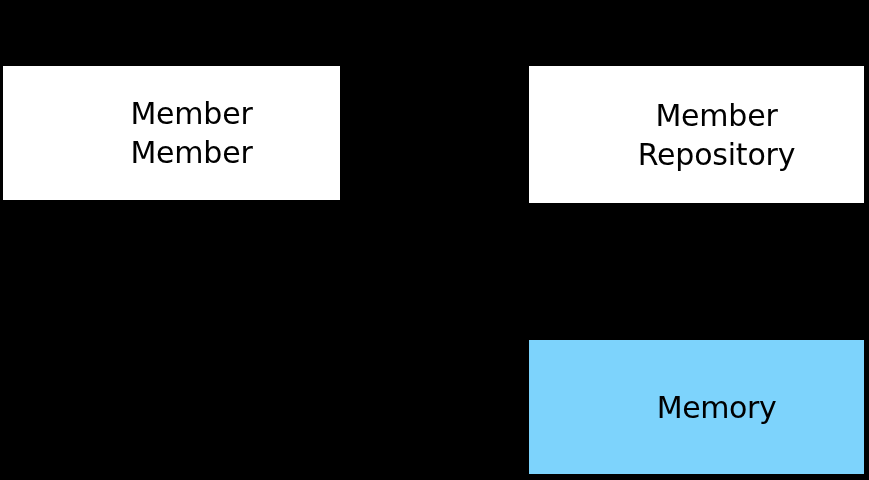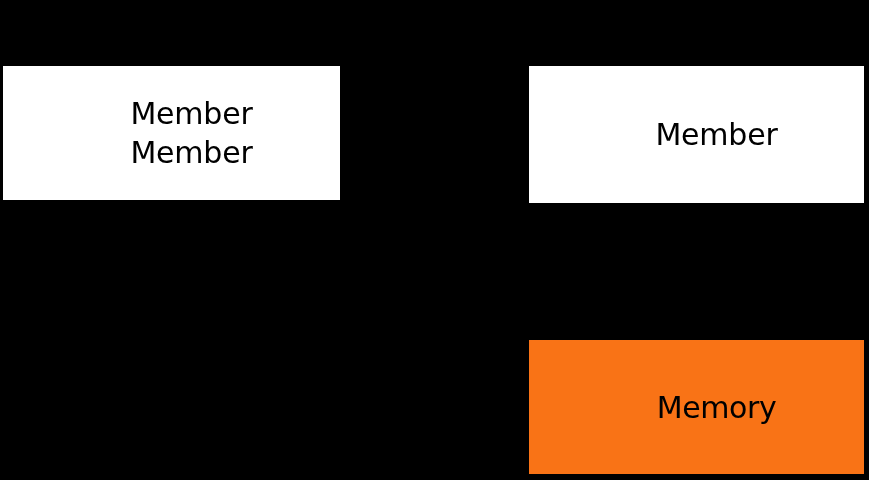--- a/index.html
+++ b/index.html
@@ -57,19 +57,20 @@
 
 <div id="canvas" style="background: rgb(0, 0, 0);">
 
   <div class="node-box" id="node-member-service" style="background: rgb(255, 255, 255); color: rgb(0, 0, 0);">
     <span class="node-line">Member</span>
     <span class="node-line">Member</span>
   </div>
 
   <div class="node-box" id="node-member-repository" style="background: rgb(255, 255, 255); color: rgb(0, 0, 0);">
     <span class="node-line">Member</span>
+    <span class="node-line">Repository</span>
   </div>
 
-  <div class="node-box" id="node-memory-member-repository" style="background: #f97316; color: rgb(0, 0, 0);">
+  <div class="node-box" id="node-memory-member-repository" style="background: #7dd3fc; color: rgb(0, 0, 0);">
     <span class="node-line">Memory</span>
   </div>
 
 </div>
 
 </body></html>

